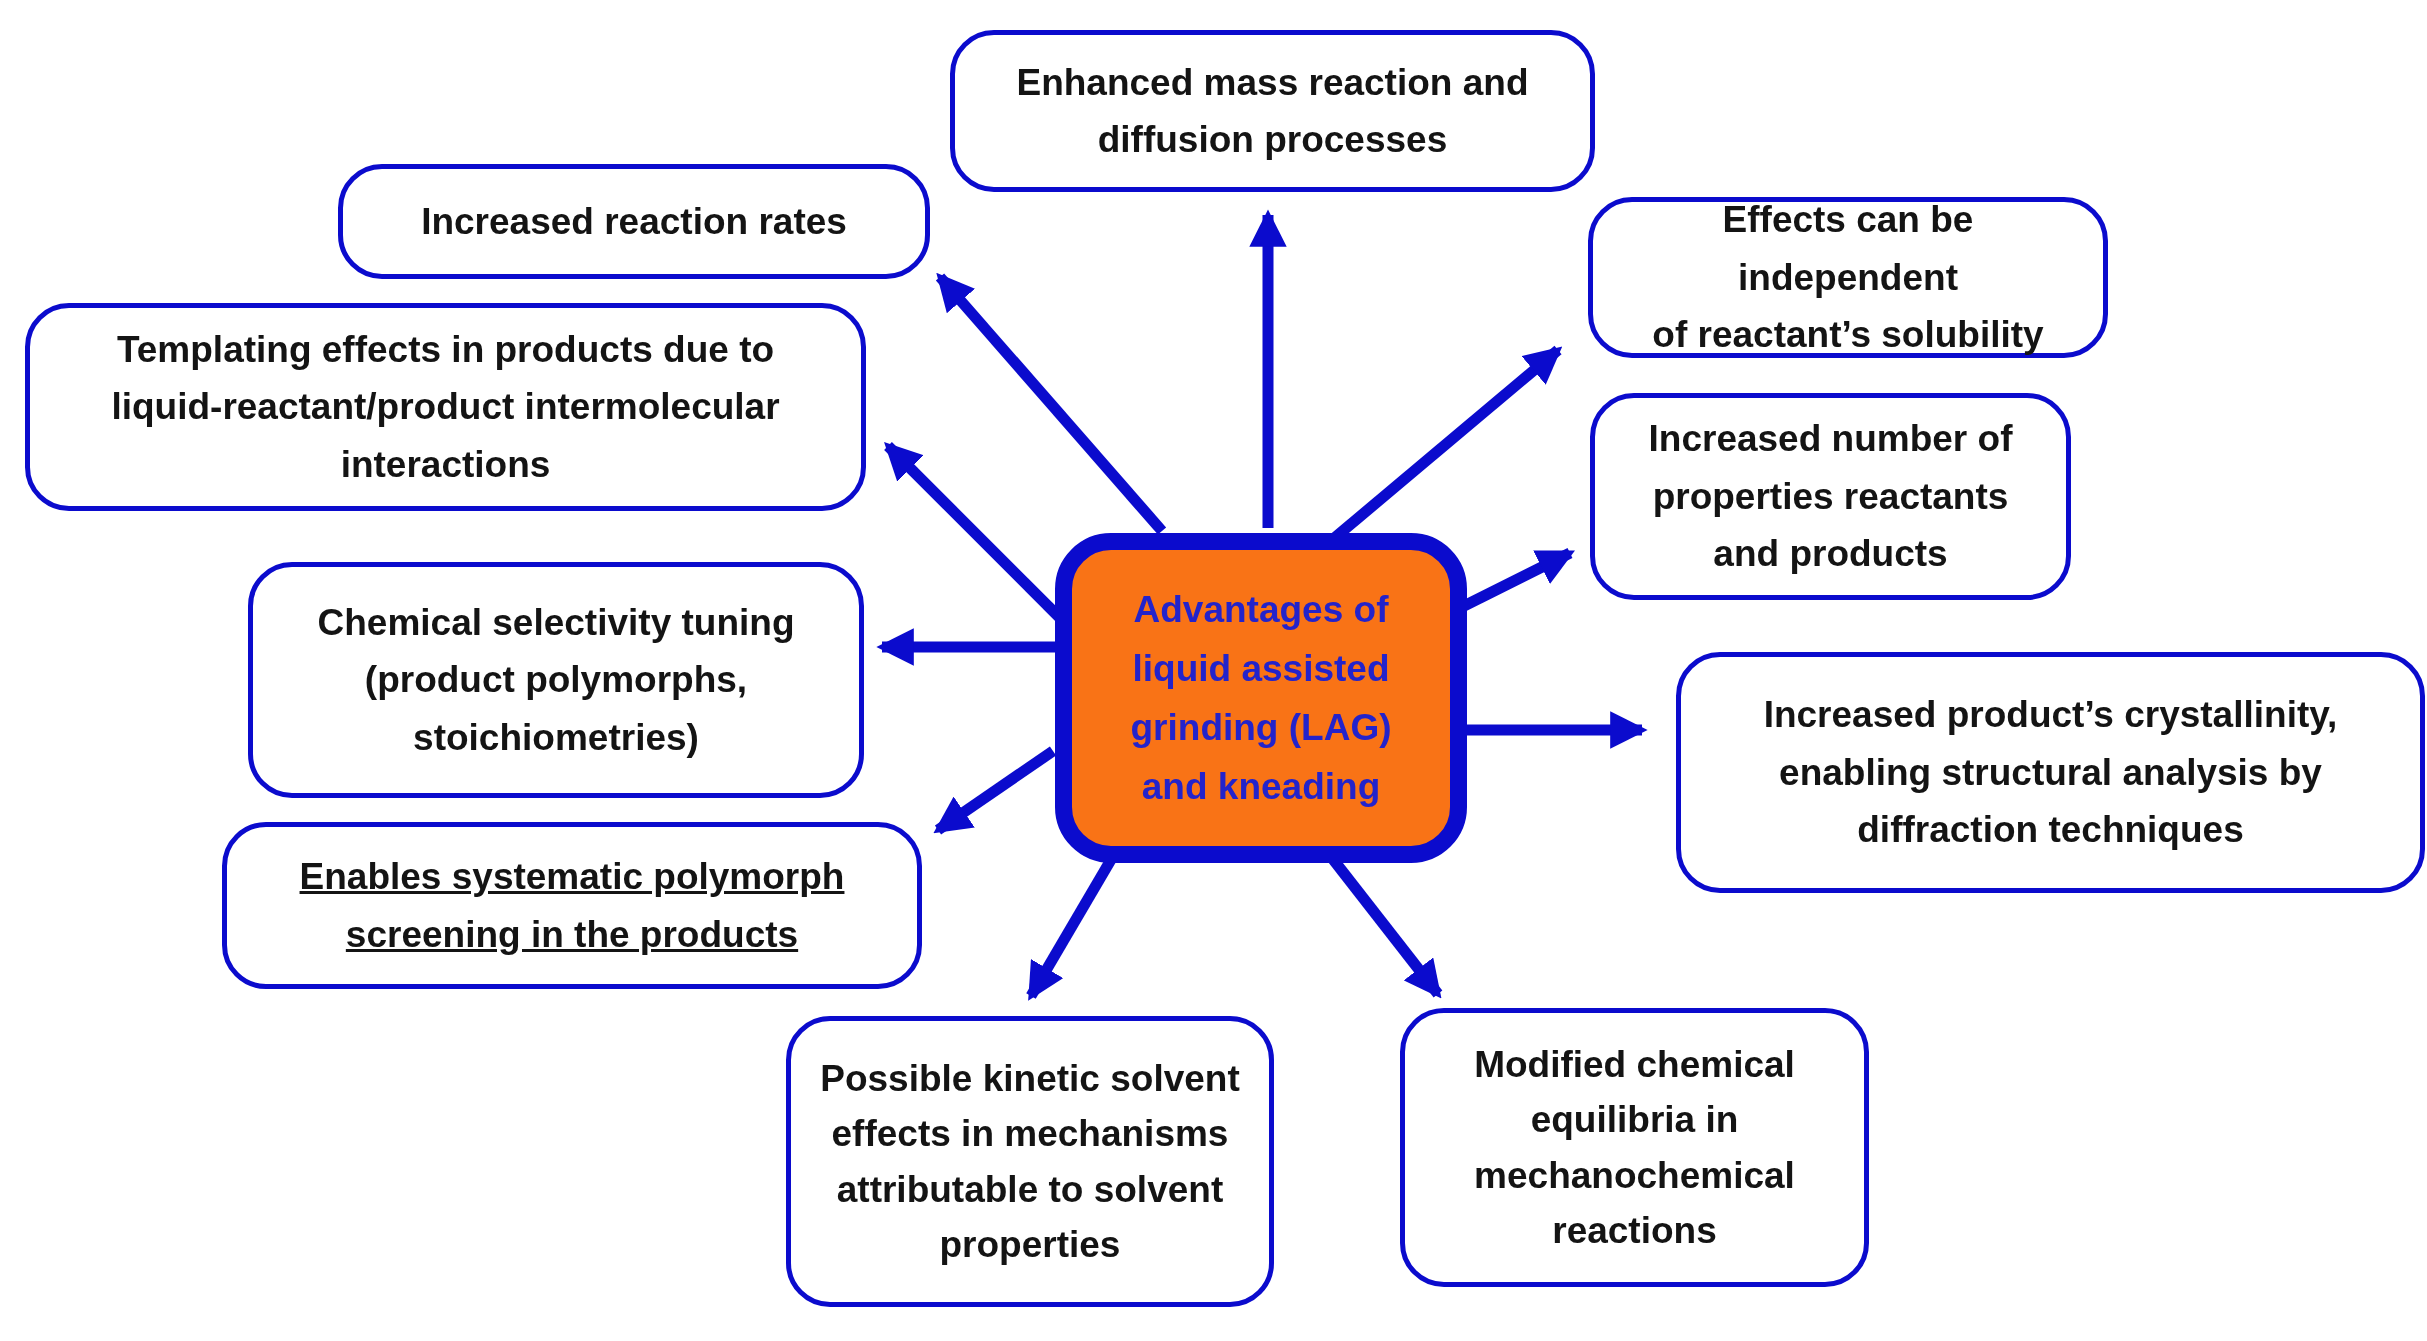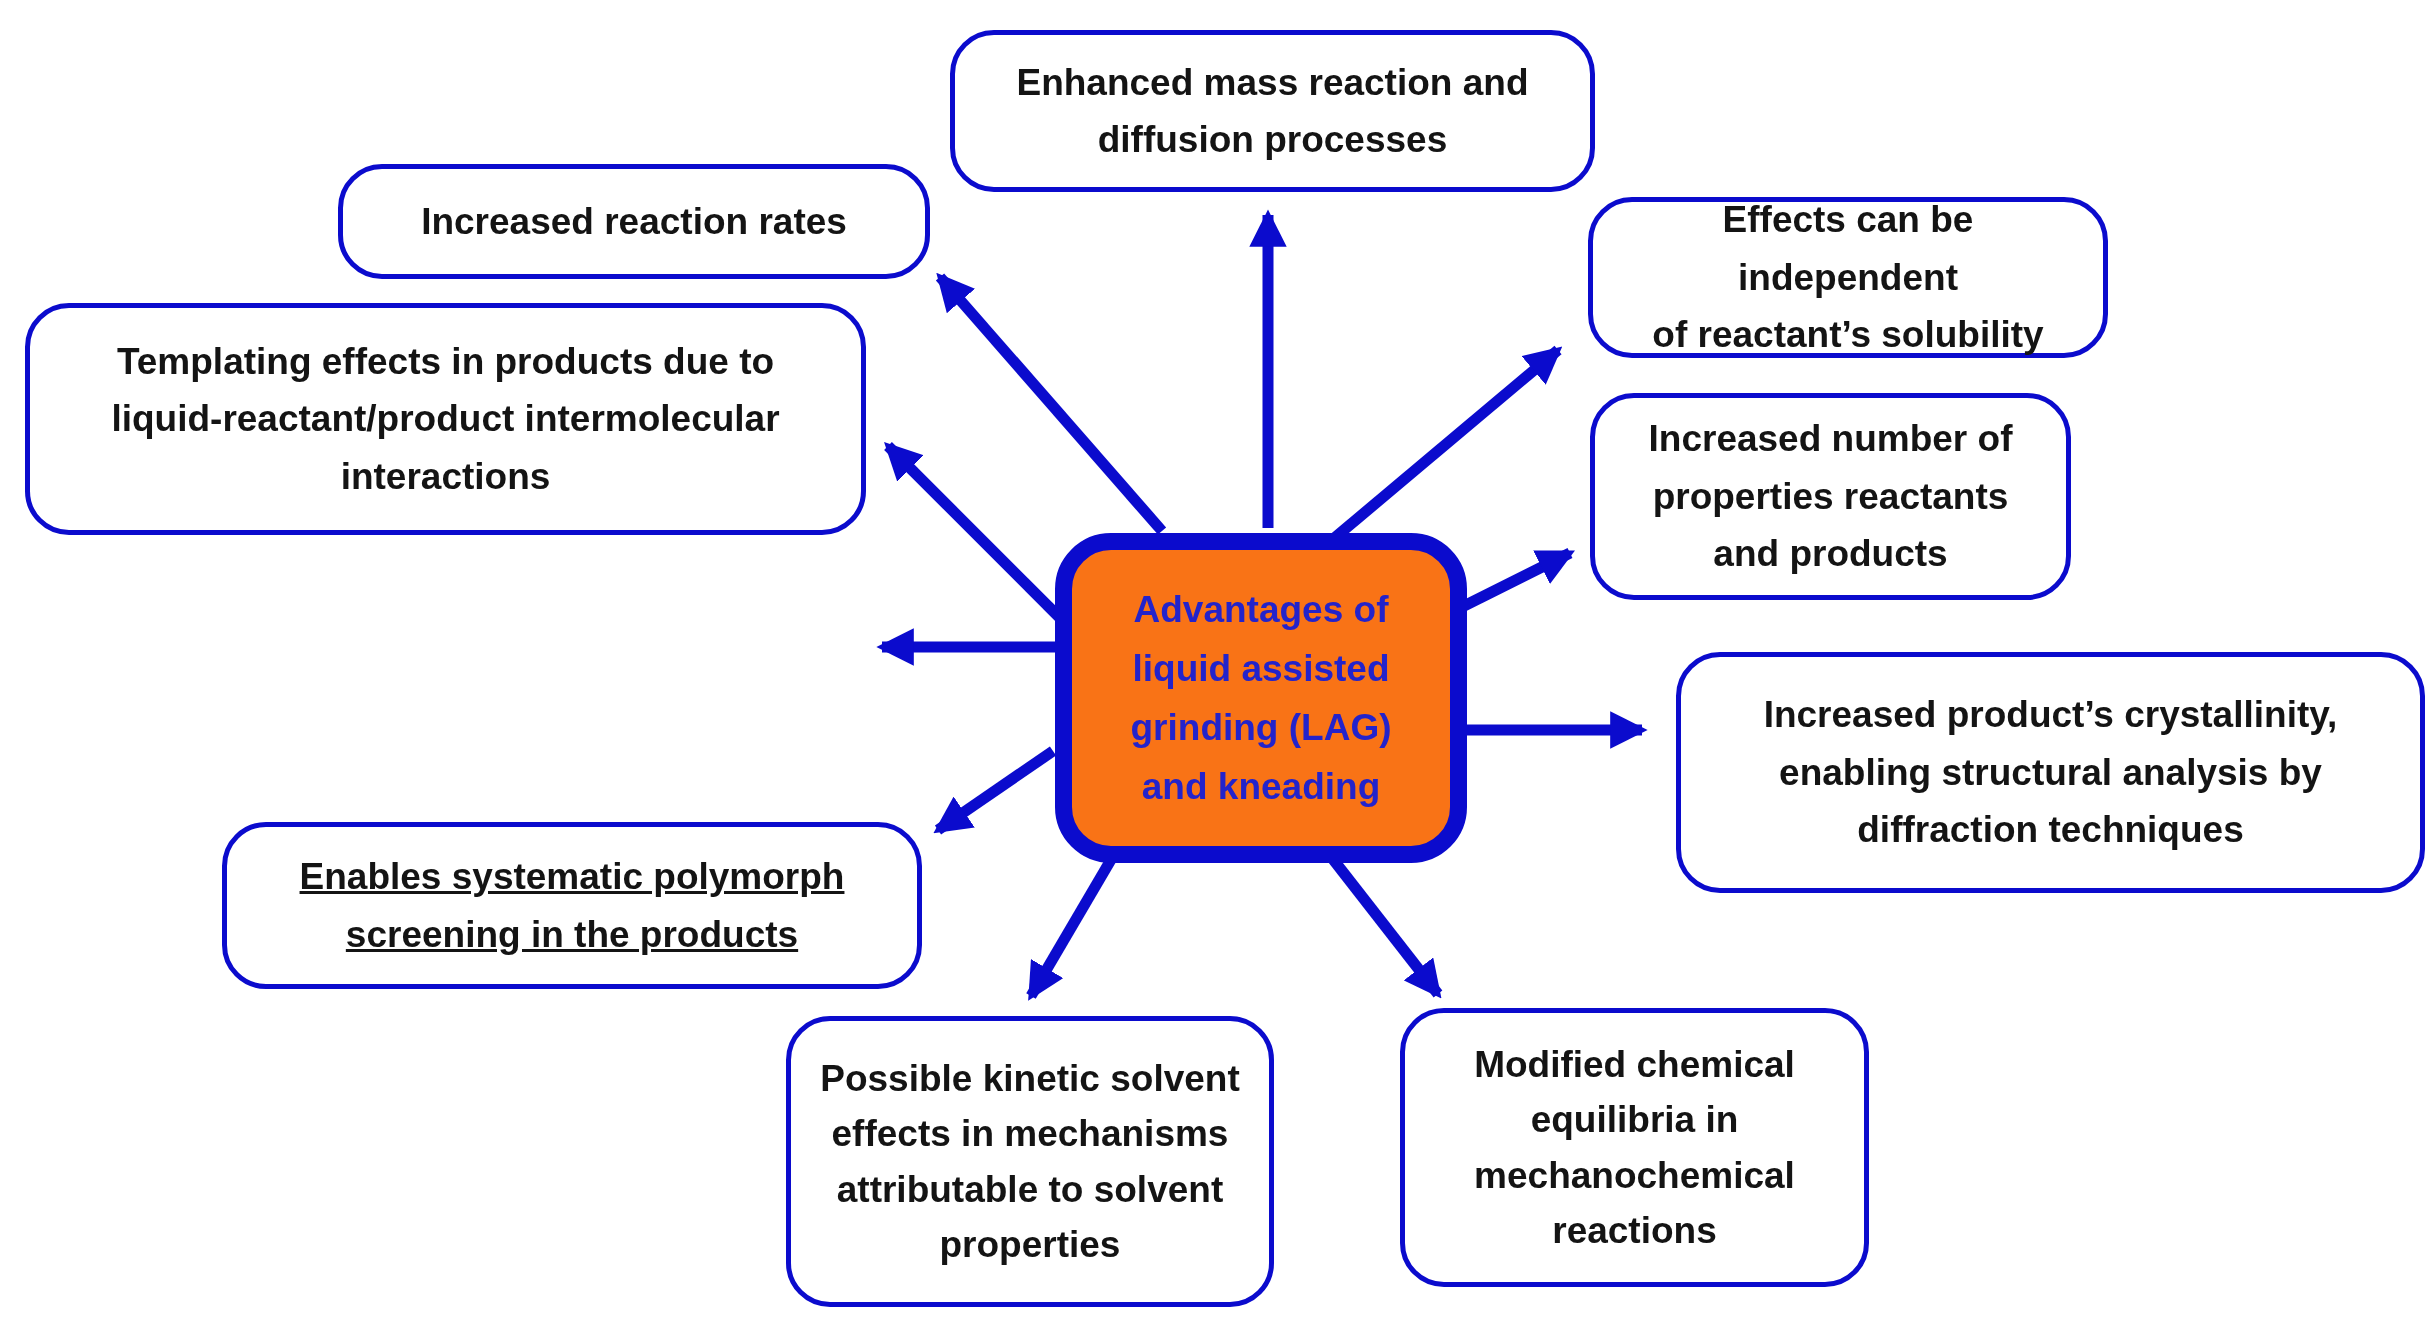--- a/index.html
+++ b/index.html
@@ -65,21 +65,21 @@
     z-index:3;
   }
   .n-enhanced     {left:950px;  top:30px;   width:645px; height:162px;}
   .n-effects      {left:1588px; top:197px;  width:520px; height:161px;}
   .n-number       {left:1590px; top:393px;  width:481px; height:207px;}
   .n-crystallinity{left:1660px; top:652px;  width:749px; height:241px;margin-left:16px;}
   .n-modified     {left:1400px; top:1008px; width:469px; height:279px; line-height:1.5;}
   .n-kinetic      {left:750px;  top:1016px; width:488px; height:291px; line-height:1.5;margin-left:36px;}
   .n-screening    {left:222px;  top:822px;  width:700px; height:167px;text-decoration:underline;}
   .n-selectivity  {left:248px;  top:562px;  width:616px; height:236px;}
-  .n-templating   {left:25px;   top:303px;  width:841px; height:232px;}
+  .n-templating   {left:25px;   top:303px;  width:841px; height:208px;}
   .n-rates        {left:338px;  top:164px;  width:592px; height:115px;}
 </style>
 </head>
 <body>
 
 <div class="canvas">
 
   <svg class="connectors" viewBox="0 0 2427 1341" xmlns="http://www.w3.org/2000/svg">
     <defs>
       <marker id="arrowhead" viewBox="0 0 10 10" refX="8.5" refY="5" markerWidth="3.4" markerHeight="3.4" orient="auto-start-reverse">
@@ -139,20 +139,25 @@
 effects in mechanisms
 attributable to solvent
 properties</span>
   </div>
 
   <div class="node n-screening">
     <span>Enables systematic polymorph
 screening in the products</span>
   </div>
 
+  <div class="node n-selectivity">
+    <span>Chemical selectivity tuning
+(product polymorphs,
+stoichiometries)</span>
+  </div>
 
   <div class="node n-templating">
     <span>Templating effects in products due to
 liquid-reactant/product intermolecular
 interactions</span>
   </div>
 
   <div class="node n-rates">
     <span>Increased reaction rates</span>
   </div>

